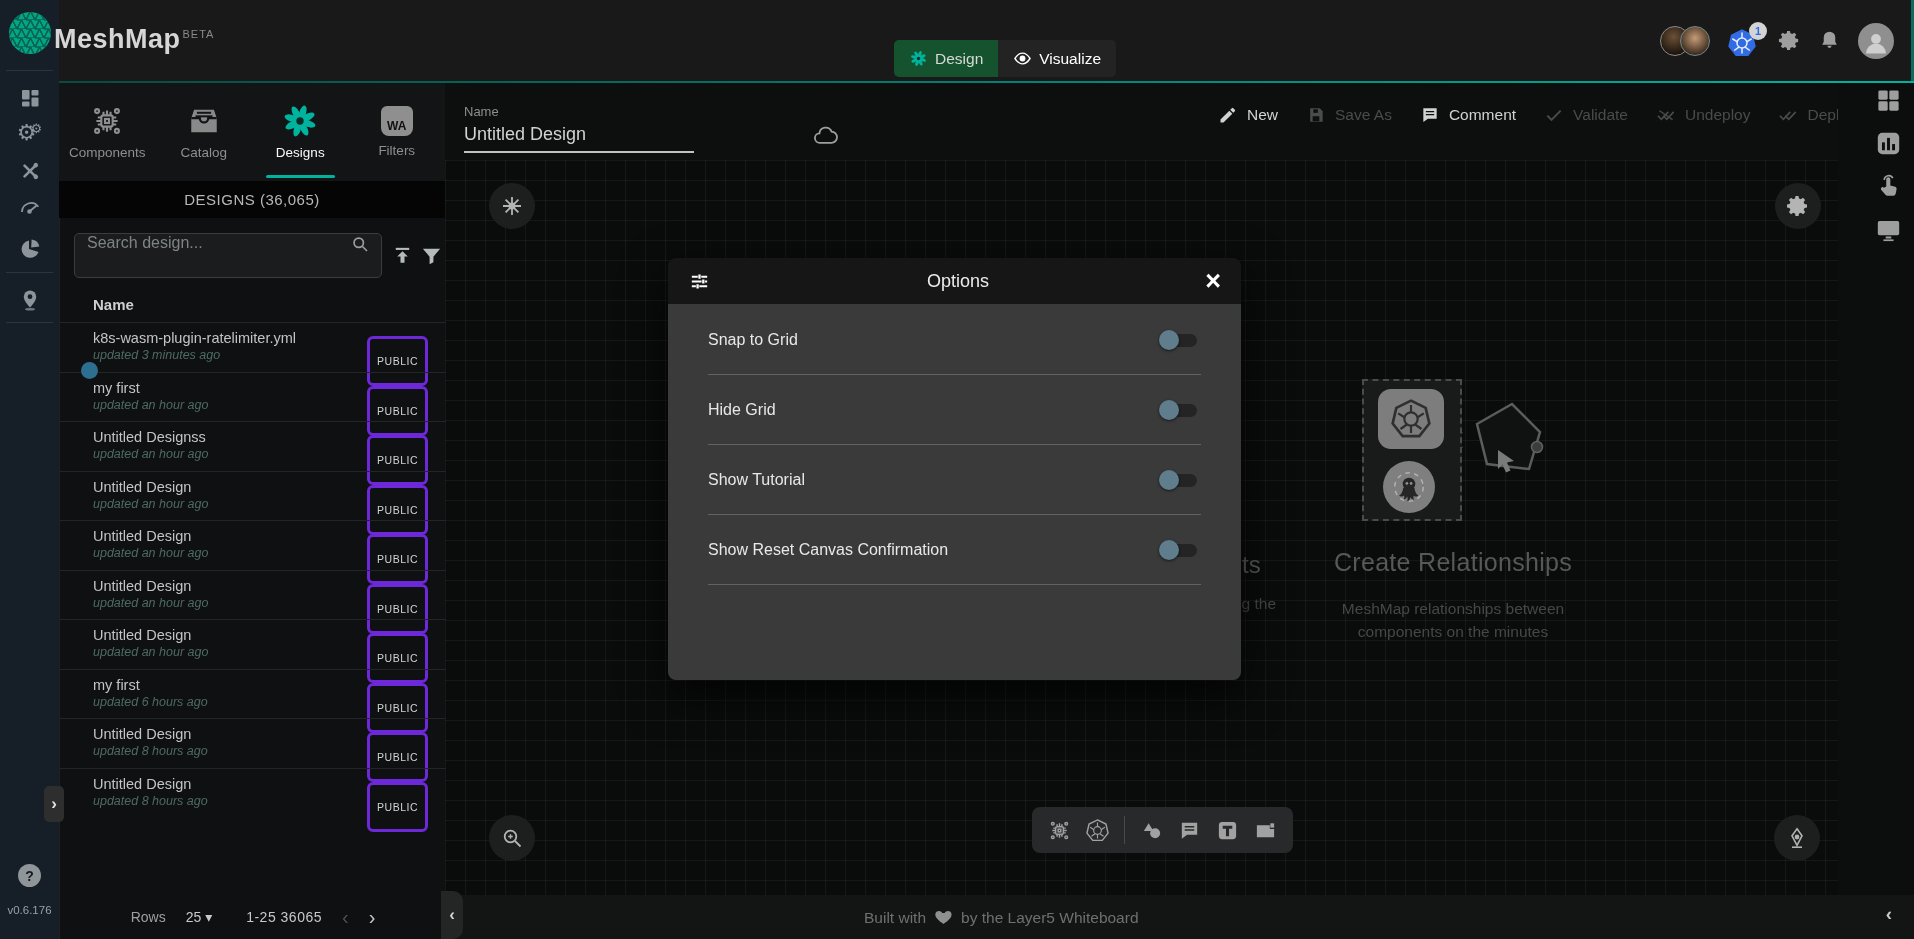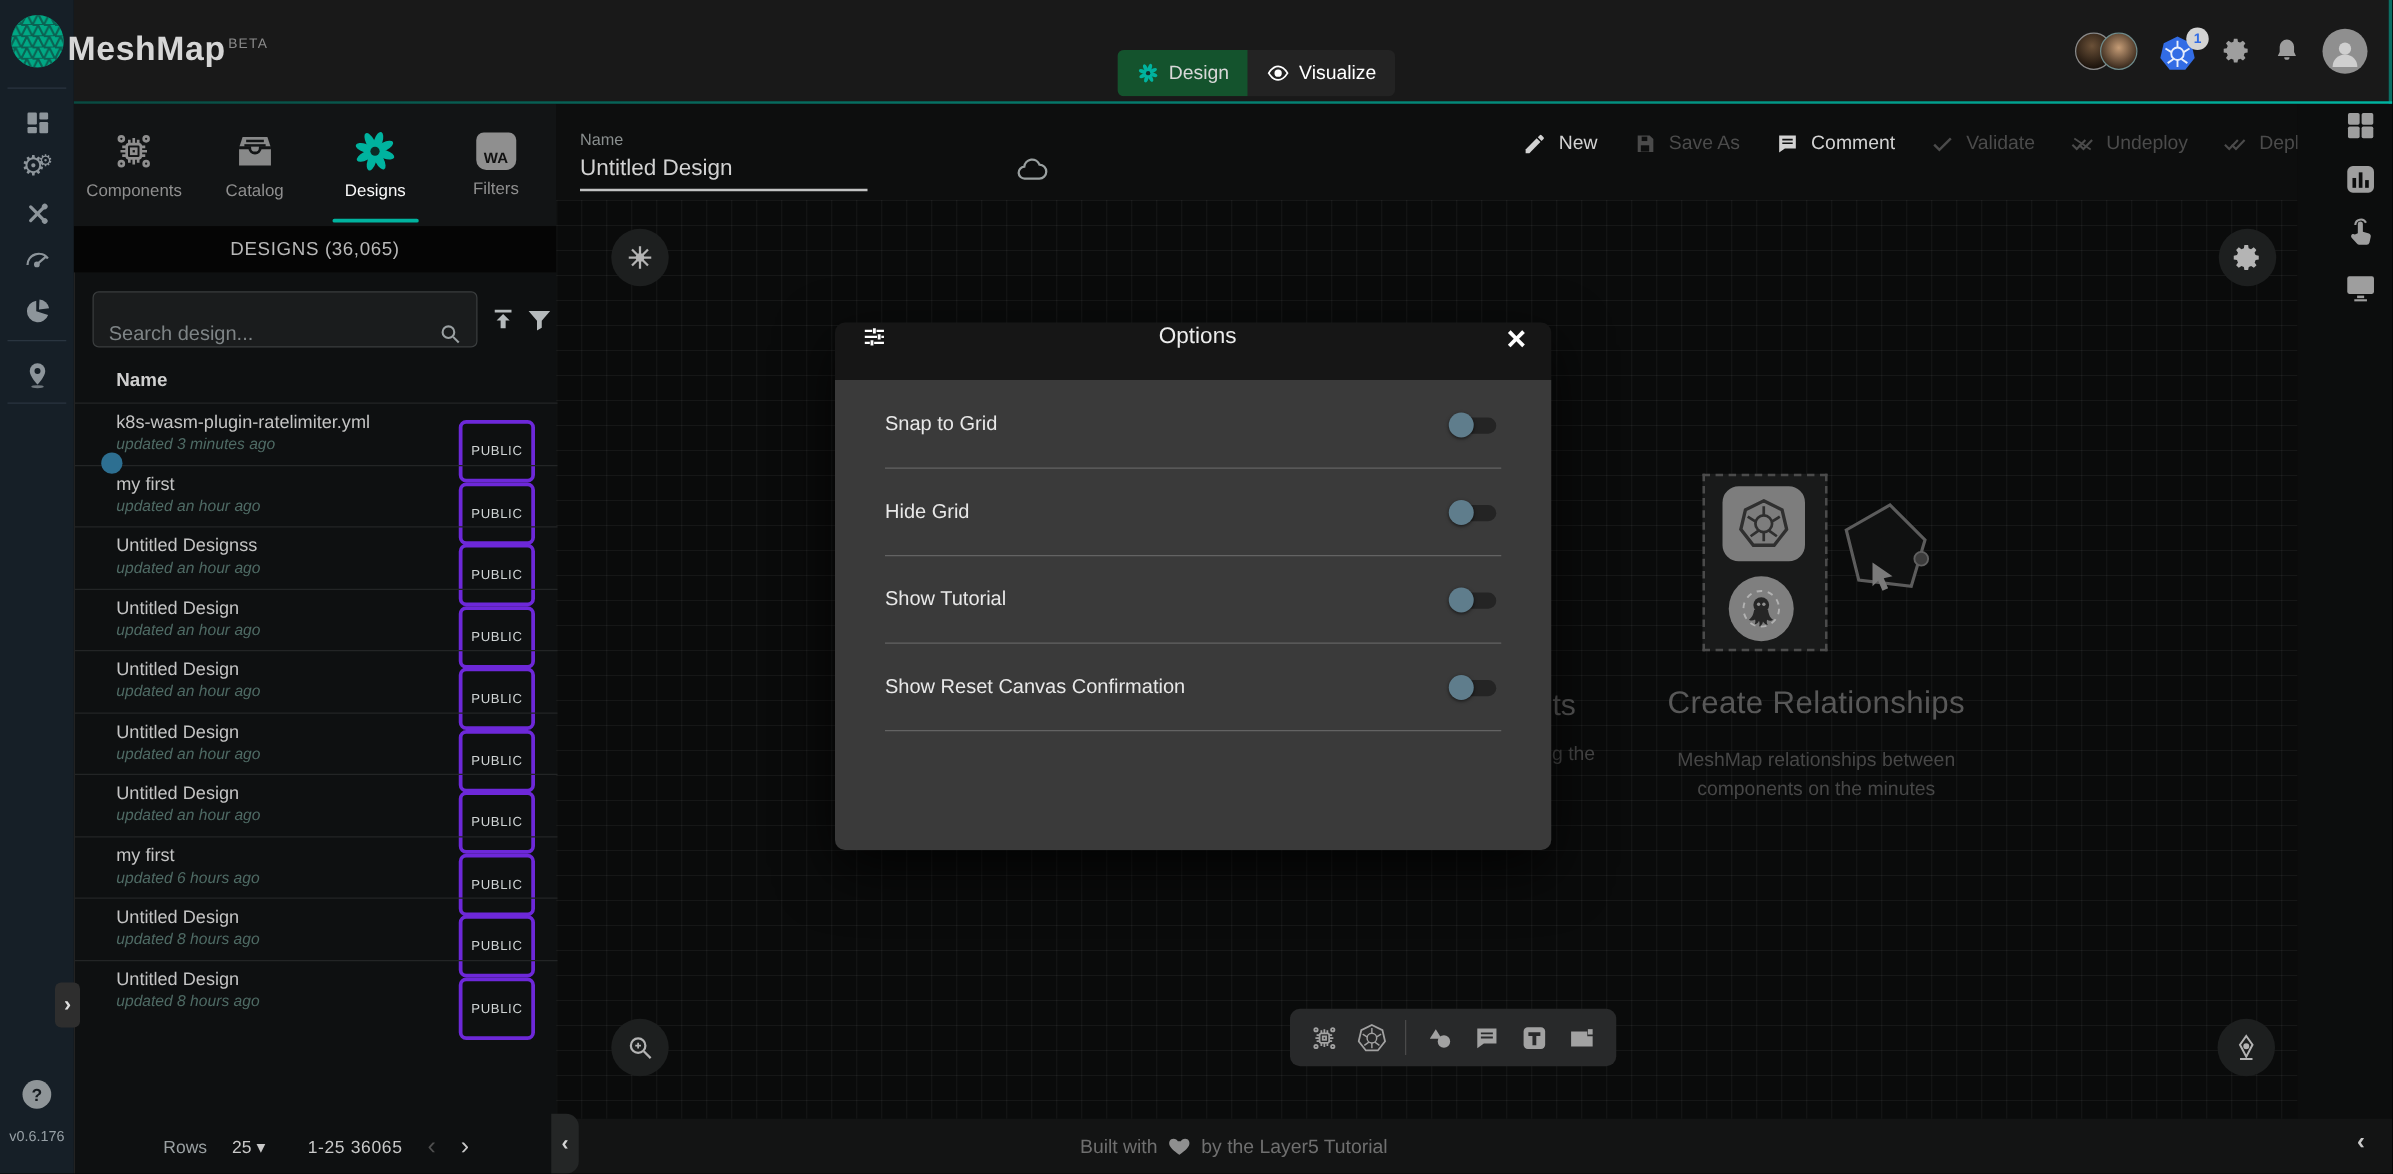--- a/index.html
+++ b/index.html
@@ -46,21 +46,21 @@
 
   
   .tabs-row { position:absolute; left:59px; top:83px; width:386px; height:98px; background:#121415; display:flex; z-index:3; }
   .panel-tab { flex:1; display:flex; flex-direction:column; align-items:center; justify-content:center; gap:7px; color:#8f8f8f; font-size:13.5px; cursor:pointer; position:relative; }
   .panel-tab svg { width:34px; height:34px; }
   .panel-tab.active { color:#fafafa; }
   .tab-underline { position:absolute; bottom:3px; left:14%; width:72%; height:3px; background:#00B39F; border-radius:2px; }
   .wa-badge { width:32px; height:30px; border-radius:6px 6px 8px 8px; background:#8f8f8f; color:#111; font-weight:bold; font-size:12px; display:flex; align-items:flex-end; justify-content:center; padding-bottom:3px; }
   .designs-header { position:absolute; left:59px; top:181px; width:386px; height:37px; background:#050505; color:#b8b8b8; font-size:15px; letter-spacing:0.5px; display:flex; align-items:center; justify-content:center; z-index:3; }
   .panel-body { position:absolute; left:59px; top:218px; width:386px; height:721px; background:#0e1011; border-left:1px solid #222; z-index:3; }
-  .search-box { position:absolute; left:14px; top:15px; width:308px; height:45px; background:#1a1c1d; border:1px solid #3a3d3e; border-radius:5px; display:flex; align-items:flex-end; }
+  .search-box { position:absolute; left:14px; top:15px; width:308px; height:45px; background:#1a1c1d; border:1px solid #3a3d3e; border-radius:5px; display:flex; align-items:flex-start; }
   .search-box input { flex:1; background:transparent; border:none; outline:none; color:#aab; font-size:16px; padding:0 12px; font-family:"Liberation Sans",sans-serif; }
   .search-box input::placeholder { color:#7e8486; }
   .search-box svg { width:20px; height:20px; color:#9aa0a2; margin-right:11px; flex:none; }
   .search-side-icon { position:absolute; top:26px; color:#b5babc; cursor:pointer; }
   .search-side-icon svg { width:23px; height:23px; }
   .col-header { position:absolute; left:33px; top:78px; font-size:15px; font-weight:bold; color:#cfcfcf; }
   .list { position:absolute; left:0; top:104px; width:386px; }
   .row { position:relative; height:49.5px; border-top:1px solid #232526; padding:7px 18px 0 33px; cursor:pointer; }
   .row-name { font-size:14.5px; color:#c4c4c4; white-space:nowrap; overflow:hidden; }
   .row-updated { font-size:12.5px; font-style:italic; color:#4e6a64; margin-top:2px; }
@@ -113,21 +113,21 @@
 
   
   .bottom-bar { position:absolute; left:445px; top:895px; width:1469px; height:44px; background:#131414; z-index:3; }
   .built-with { position:absolute; left:419px; top:12px; display:flex; align-items:center; gap:7px; font-size:15.5px; color:#6f6f6f; }
   .built-with svg { width:21px; height:21px; color:#8f8f8f; }
   .bb-handle { position:absolute; left:-4px; top:-4px; width:22px; height:48px; background:#242626; border-radius:0 10px 10px 0; display:flex; align-items:center; justify-content:center; color:#d5d5d5; font-size:17px; font-weight:bold; cursor:pointer; }
   .bb-chev-right { position:absolute; right:22px; top:8px; color:#c9c9c9; font-size:19px; font-weight:bold; cursor:pointer; }
 
   
   .modal { position:absolute; left:668px; top:258px; width:573px; height:422px; border-radius:8px; box-shadow:0 16px 46px rgba(0,0,0,0.75); z-index:20; }
-  .modal-header { height:46px; background:#161616; border-radius:8px 8px 0 0; display:flex; padding:0 20px; }
+  .modal-header { height:46px; background:#161616; border-radius:8px 8px 0 0; display:flex; align-items:center; padding:0 20px; }
   .modal-header svg { width:23px; height:23px; color:#fff; }
   .modal-title { flex:1; text-align:center; font-size:18px; color:#ececec; }
   .modal-close { color:#fff; font-size:27px; line-height:1; cursor:pointer; font-weight:bold; }
   .modal-body { height:376px; background:#3a3a3a; border-radius:0 0 8px 8px; padding:1px 40px 0 40px; }
   .opt-row { height:70px; display:flex; align-items:center; justify-content:space-between; border-bottom:1px solid #636363; }
   .opt-label { font-size:16px; color:#e8e8e8; }
   .switch { position:relative; width:42px; height:22px; cursor:pointer; flex:none; }
   .switch .track { position:absolute; left:4px; top:5px; width:34px; height:13px; border-radius:7px; background:#242424; }
   .switch .knob { position:absolute; left:0; top:1px; width:20px; height:20px; border-radius:50%; background:#5f7d8c; box-shadow:0 1px 3px rgba(0,0,0,0.6); }
   .switch.on .track { background:#0c6e61; }
@@ -603,21 +603,21 @@
 
   <div class="bottom-bar">
     <div class="bb-handle">
         <span>‹</span>
       </div>
     <div class="built-with">
       <span>Built with</span>
       <svg viewBox="0 0 24 24" fill="currentColor">
           <path d="M12 21s-7.5-4.8-9.5-9C.9 8.6 2.7 5 6.2 5c2.2 0 3.6 1.2 4.3 2.4h3c.7-1.2 2.1-2.4 4.3-2.4 3.5 0 5.3 3.6 3.7 7-2 4.2-9.5 9-9.5 9z" transform="scale(0.92) translate(1,0)"></path>
         </svg>
-      <span>by the Layer5 Tutorial</span>
+      <span>by the Layer5 Whiteboard</span>
     </div>
     <div class="bb-chev-right"><span>‹</span></div>
   </div>
 
   <div class="modal">
     <div class="modal-header">
       <svg viewBox="0 0 24 24" fill="none" stroke="currentColor" stroke-width="2">
           <path d="M4 7h6.2M13.8 7H20M4 12h10.2M17.8 12H20M4 17h4.2M11.8 17H20"></path>
           <path d="M12 4.8v4.4M16 9.8v4.4M10 14.8v4.4" stroke-width="2.4"></path>
         </svg>

